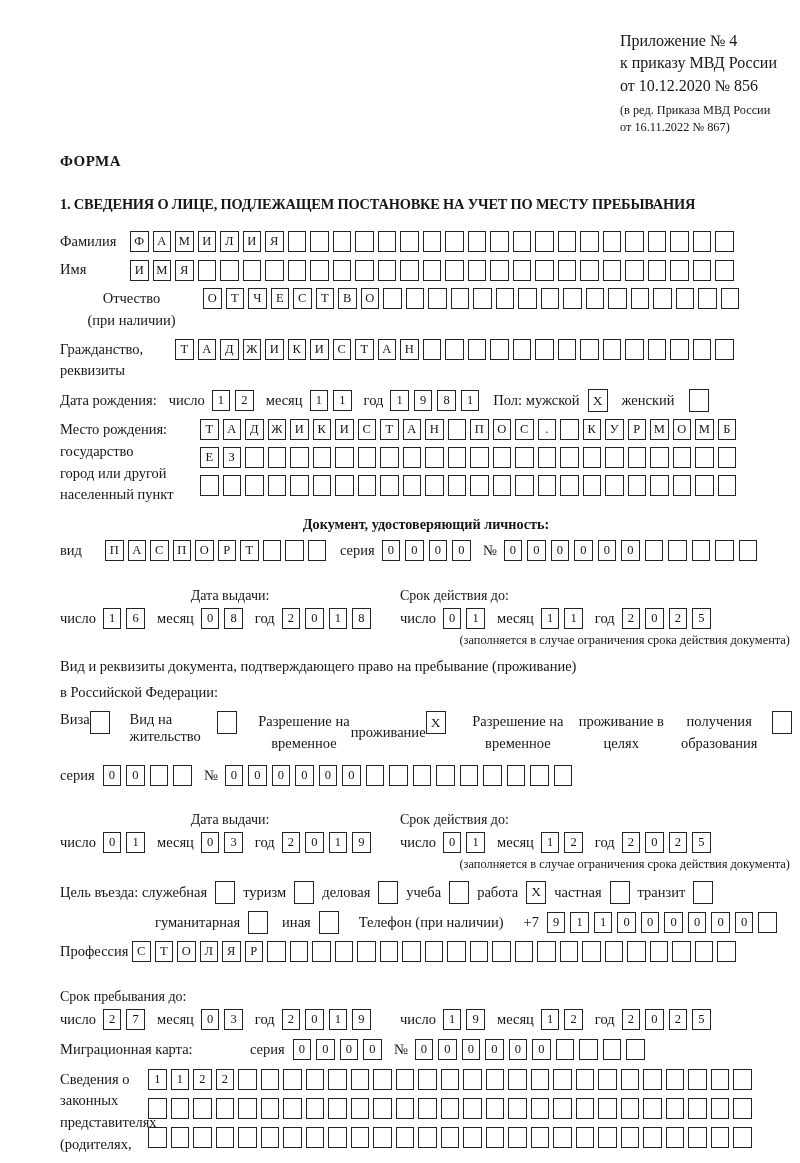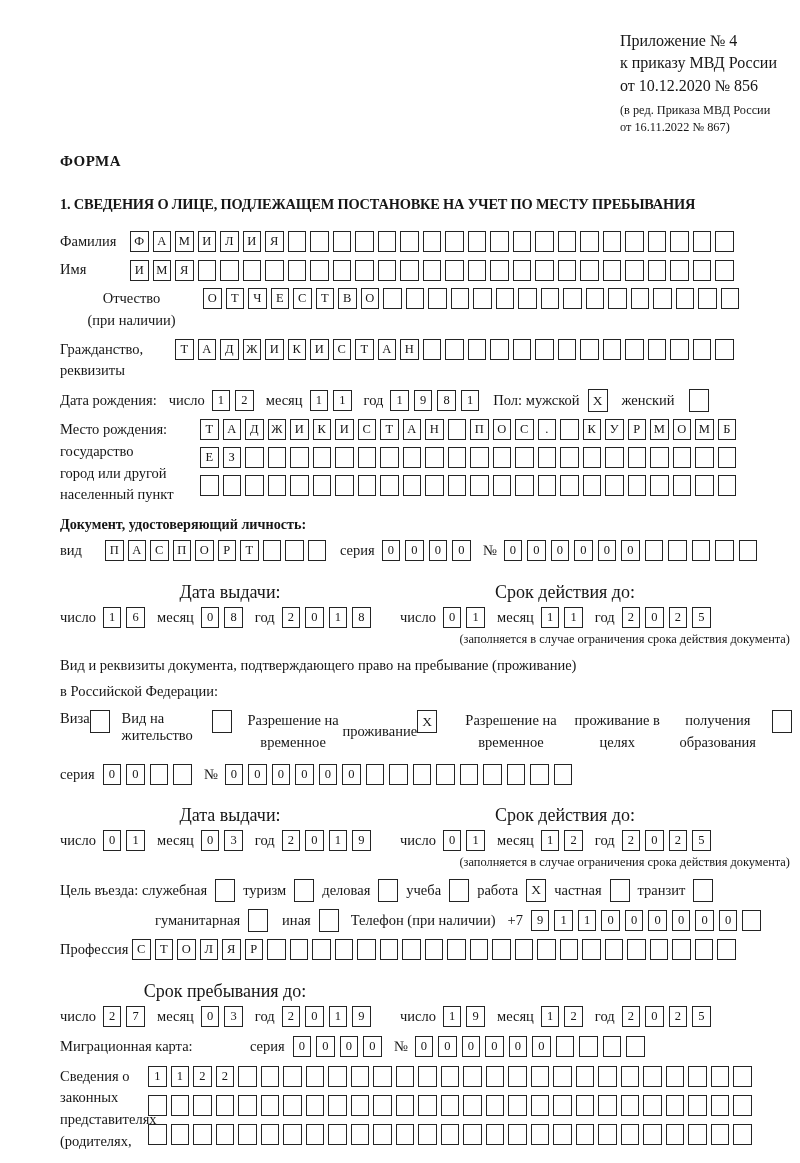--- a/index.html
+++ b/index.html
@@ -24,30 +24,30 @@
 
   .boxes{display:inline-flex;gap:4px;flex:0 0 auto;}
   .box{box-sizing:border-box;width:18.5px;height:21px;border:1.8px solid #242424;background:#fff;
        display:flex;align-items:center;justify-content:center;font-size:12.5px;flex:0 0 auto;}
   .date{gap:5px;}
   .cbx .box{width:20px;height:23px;font-size:13.5px;}
   .stack{display:flex;flex-direction:column;gap:7px;}
 
   .dlbl{margin:0 7px 0 12px;}
   .dlbl.first{margin-left:0;}
-  .dhead{display:flex;margin-top:20px;font-size:18px;}
+  .dhead{display:flex;margin-top:26px;font-size:14px;}
   .dhead .l{width:340px;text-align:center;}
-  .dhead .r{width:330px;text-align:center;}
+  .dhead .r{width:330px;}
   .drow{display:flex;align-items:center;margin-top:4px;}
   .drow .l{width:340px;display:flex;align-items:center;}
   .drow .r{display:flex;align-items:center;}
   .note{text-align:right;font-size:12.4px;margin-top:4px;padding-right:2px;}
 
-  .dochead{font-weight:bold;font-size:14.2px;margin-top:10px;}
-  .gap8{margin-left:8px;} .gap14{margin-left:14px;} .gap20{margin-left:12px;}
+  .dochead{text-align:center;font-weight:bold;font-size:14.2px;margin-top:10px;}
+  .gap8{margin-left:8px;} .gap14{margin-left:14px;} .gap20{margin-left:20px;}
   .optcol{display:flex;flex-direction:row;align-items:center;line-height:1.5;text-align:center;}
   .opt{display:flex;align-items:flex-start;}
   .plain{line-height:1.5;}
 </style>
 </head>
 <body>
 
 <div class="page">
 
   <div class="appendix">

